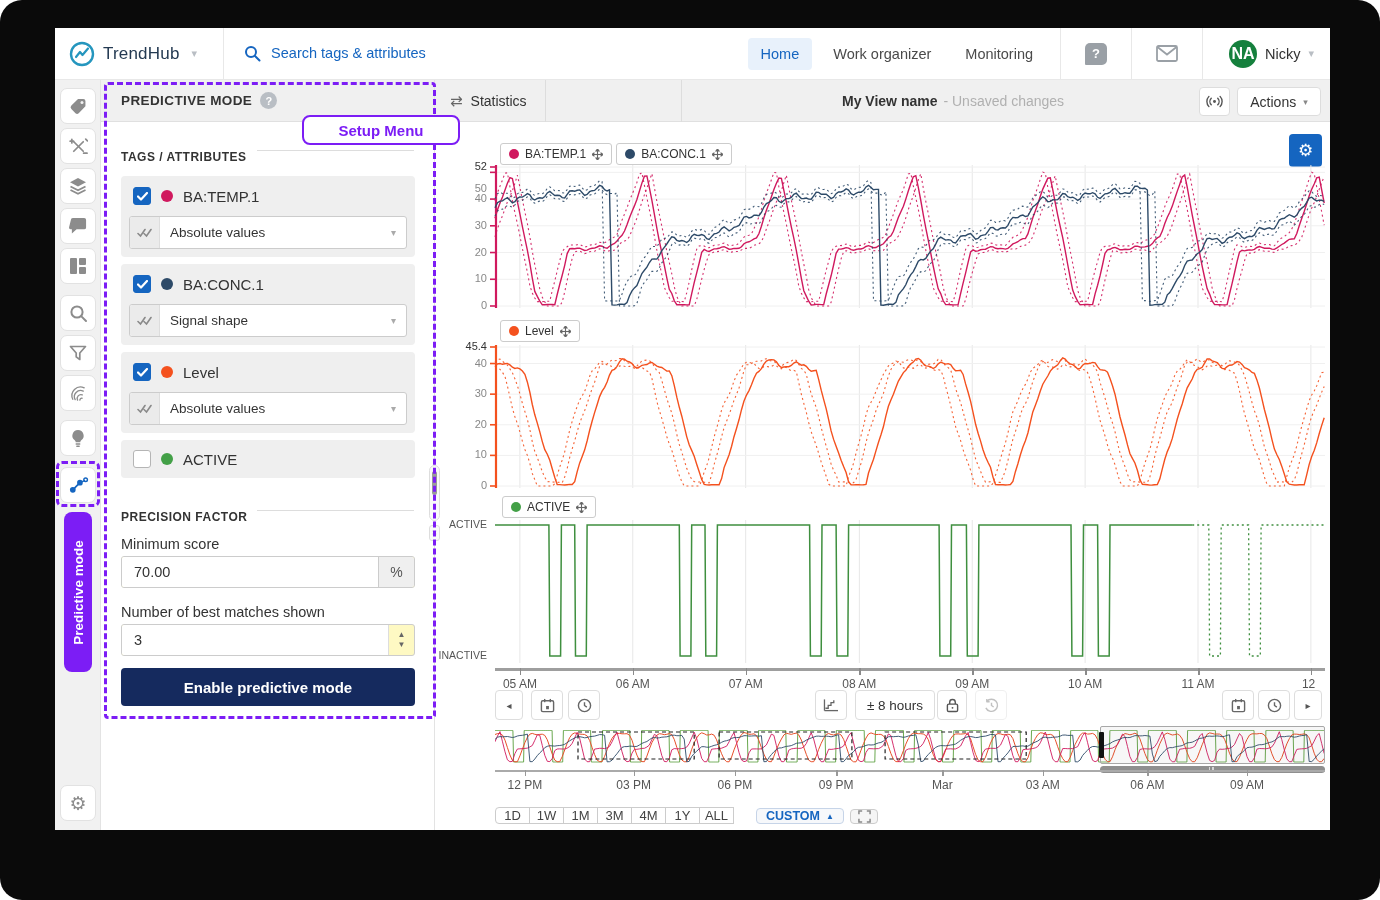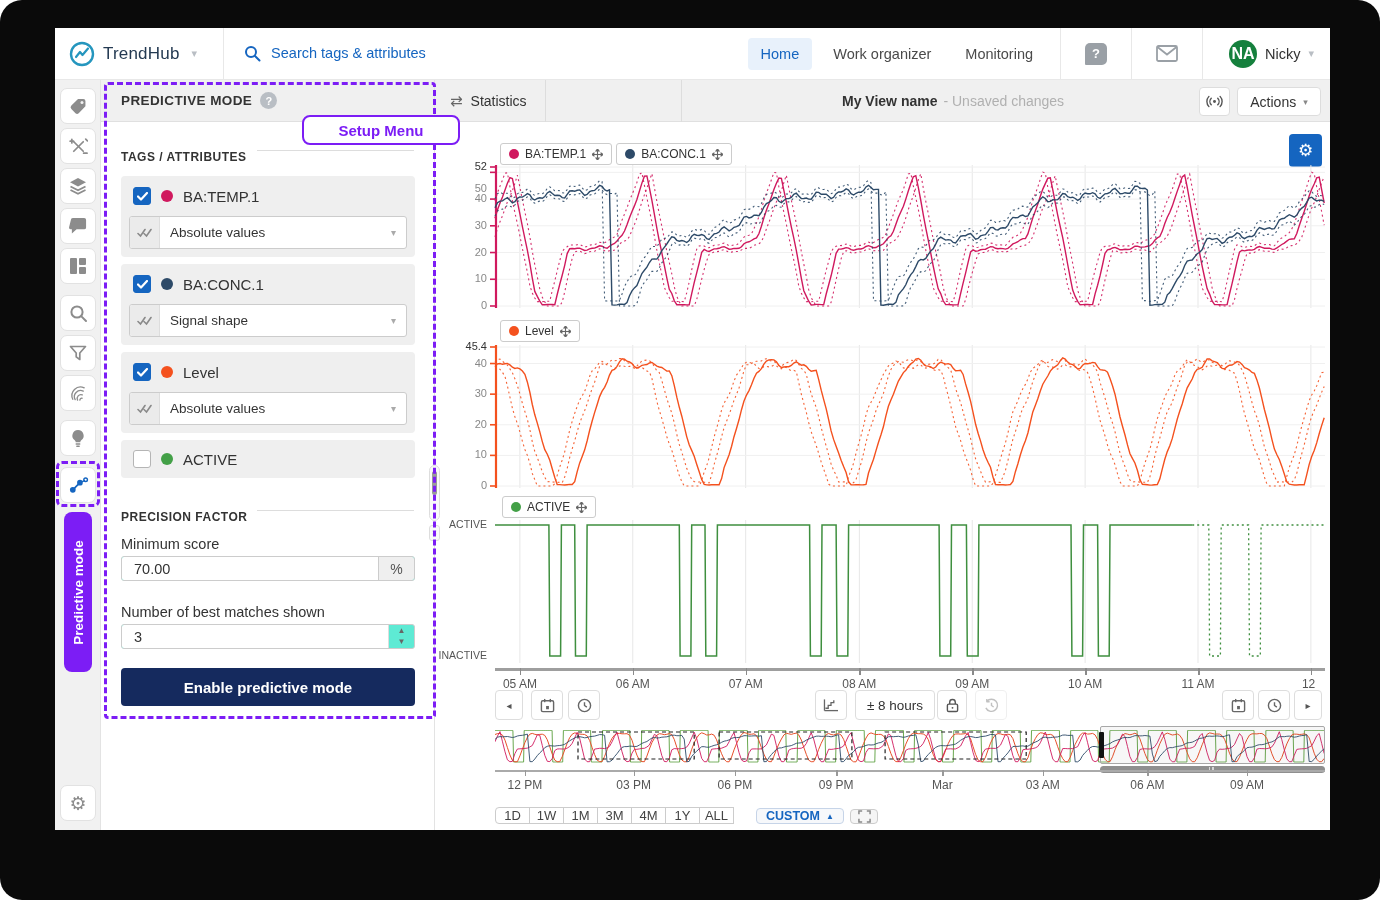--- a/index.html
+++ b/index.html
@@ -45,21 +45,21 @@
 .cb{width:18px;height:18px;border-radius:3px;border:1.5px solid #b5b5b5;background:#fff;flex:0 0 auto;display:flex;align-items:center;justify-content:center}
 .cb.checked{background:#1565c0;border-color:#1565c0}
 .dot{width:12px;height:12px;border-radius:50%;flex:0 0 auto}
 .tag-label{font-size:15px;color:#333}
 .card-body{padding:0 8px 8px}
 .select{height:33px;background:#fff;border:1px solid #ccc;border-radius:3px;display:flex;align-items:center;cursor:pointer}
 .sel-ic{width:30px;height:31px;background:#ebebeb;border-right:1px solid #ddd;display:flex;align-items:center;justify-content:center;color:#8a8a8a;border-radius:2px 0 0 2px}
 .sel-txt{font-size:13.5px;color:#333;padding-left:10px;flex:1}
 .sel-caret{color:#aaa;font-size:10px;padding-right:10px}
 .fld-label{position:absolute;left:20px;font-size:14.5px;color:#333}
-.inp{position:absolute;left:20px;width:294px;height:25px;border:1px solid #ccc;border-radius:3px;background:#5eead4;display:flex;align-items:stretch;overflow:hidden}
+.inp{position:absolute;left:20px;width:294px;height:32px;border:1px solid #ccc;border-radius:3px;background:#fef9c3;display:flex;align-items:stretch;overflow:hidden}
 .inp input{border:0;outline:0;flex:1;font-size:14.5px;color:#333;padding:0 12px;font-family:inherit;min-width:0}
 .inp-addon{width:36px;background:#efefef;border-left:1px solid #ccc;display:flex;align-items:center;justify-content:center;font-size:14px;color:#555}
 .spin{width:26px;border-left:1px solid #ddd;display:flex;flex-direction:column;align-items:center;justify-content:center;color:#666;font-size:8px;line-height:1.3;cursor:pointer}
 .enable-btn{position:absolute;left:20px;width:294px;height:38px;background:#152a5e;border:0;border-radius:4px;color:#fff;font-size:15px;font-weight:bold;cursor:pointer;font-family:inherit}
 .pscroll{position:absolute;right:-6px;top:385px;width:11px;height:56px;border:1px solid #ddd;border-radius:6px;background:#fafafa}
 .pscroll .thumb{position:absolute;left:2px;top:5px;width:5px;height:24px;background:#9a9a9a;border-radius:3px}
 .pexp{position:absolute;right:-6px;top:445px;width:11px;height:16px;border:1px solid #ddd;border-radius:3px;background:#fafafa;color:#bbb;font-size:7px;display:flex;align-items:center;justify-content:center}
 .panel-dash{position:absolute;left:49px;top:54px;width:332px;height:637px;border:3px dashed #7c1df5;border-radius:4px;pointer-events:none;z-index:8}
 .callout{position:absolute;left:247px;top:87px;width:158px;height:30px;background:#fff;border:2.5px solid #7c1df5;border-radius:8px;display:flex;align-items:center;justify-content:center;font-size:15px;font-weight:bold;color:#7c1df5;z-index:9}
 

